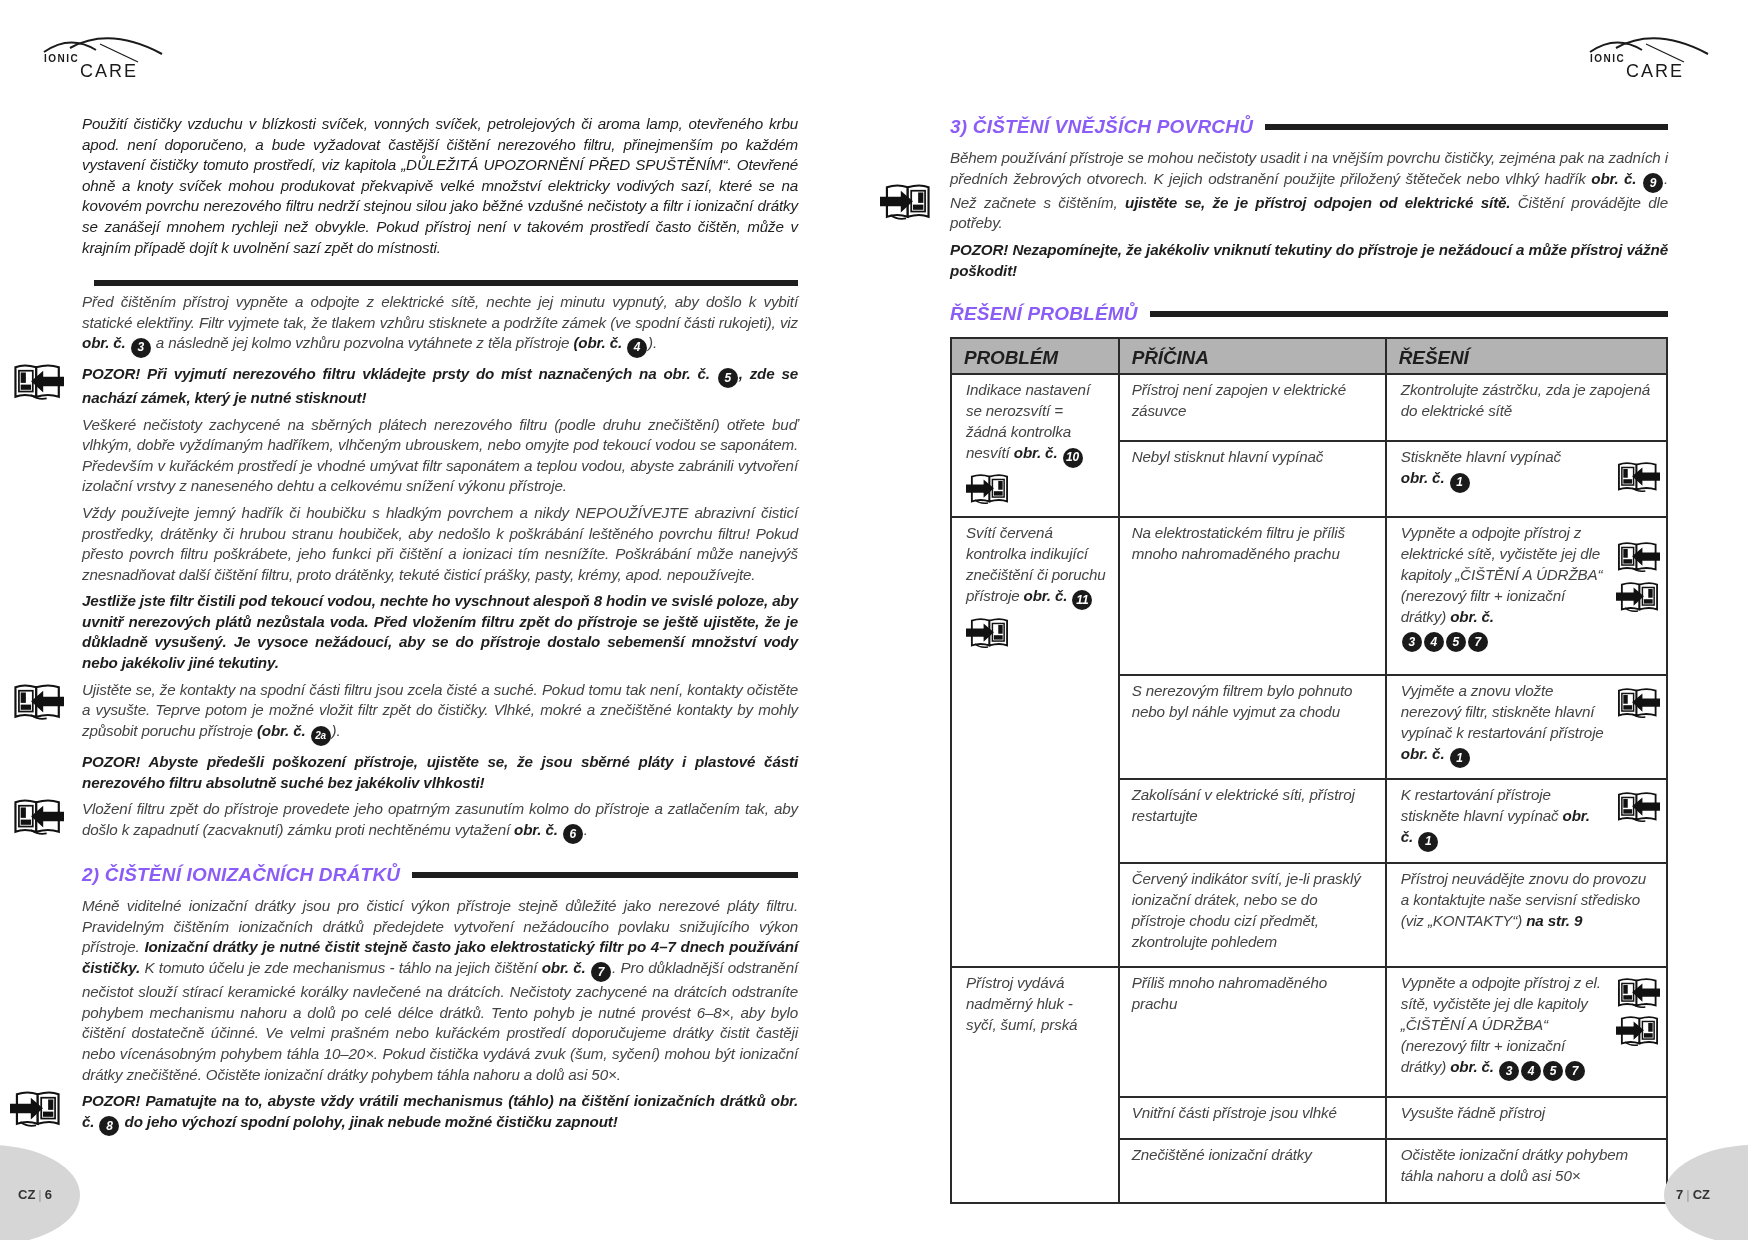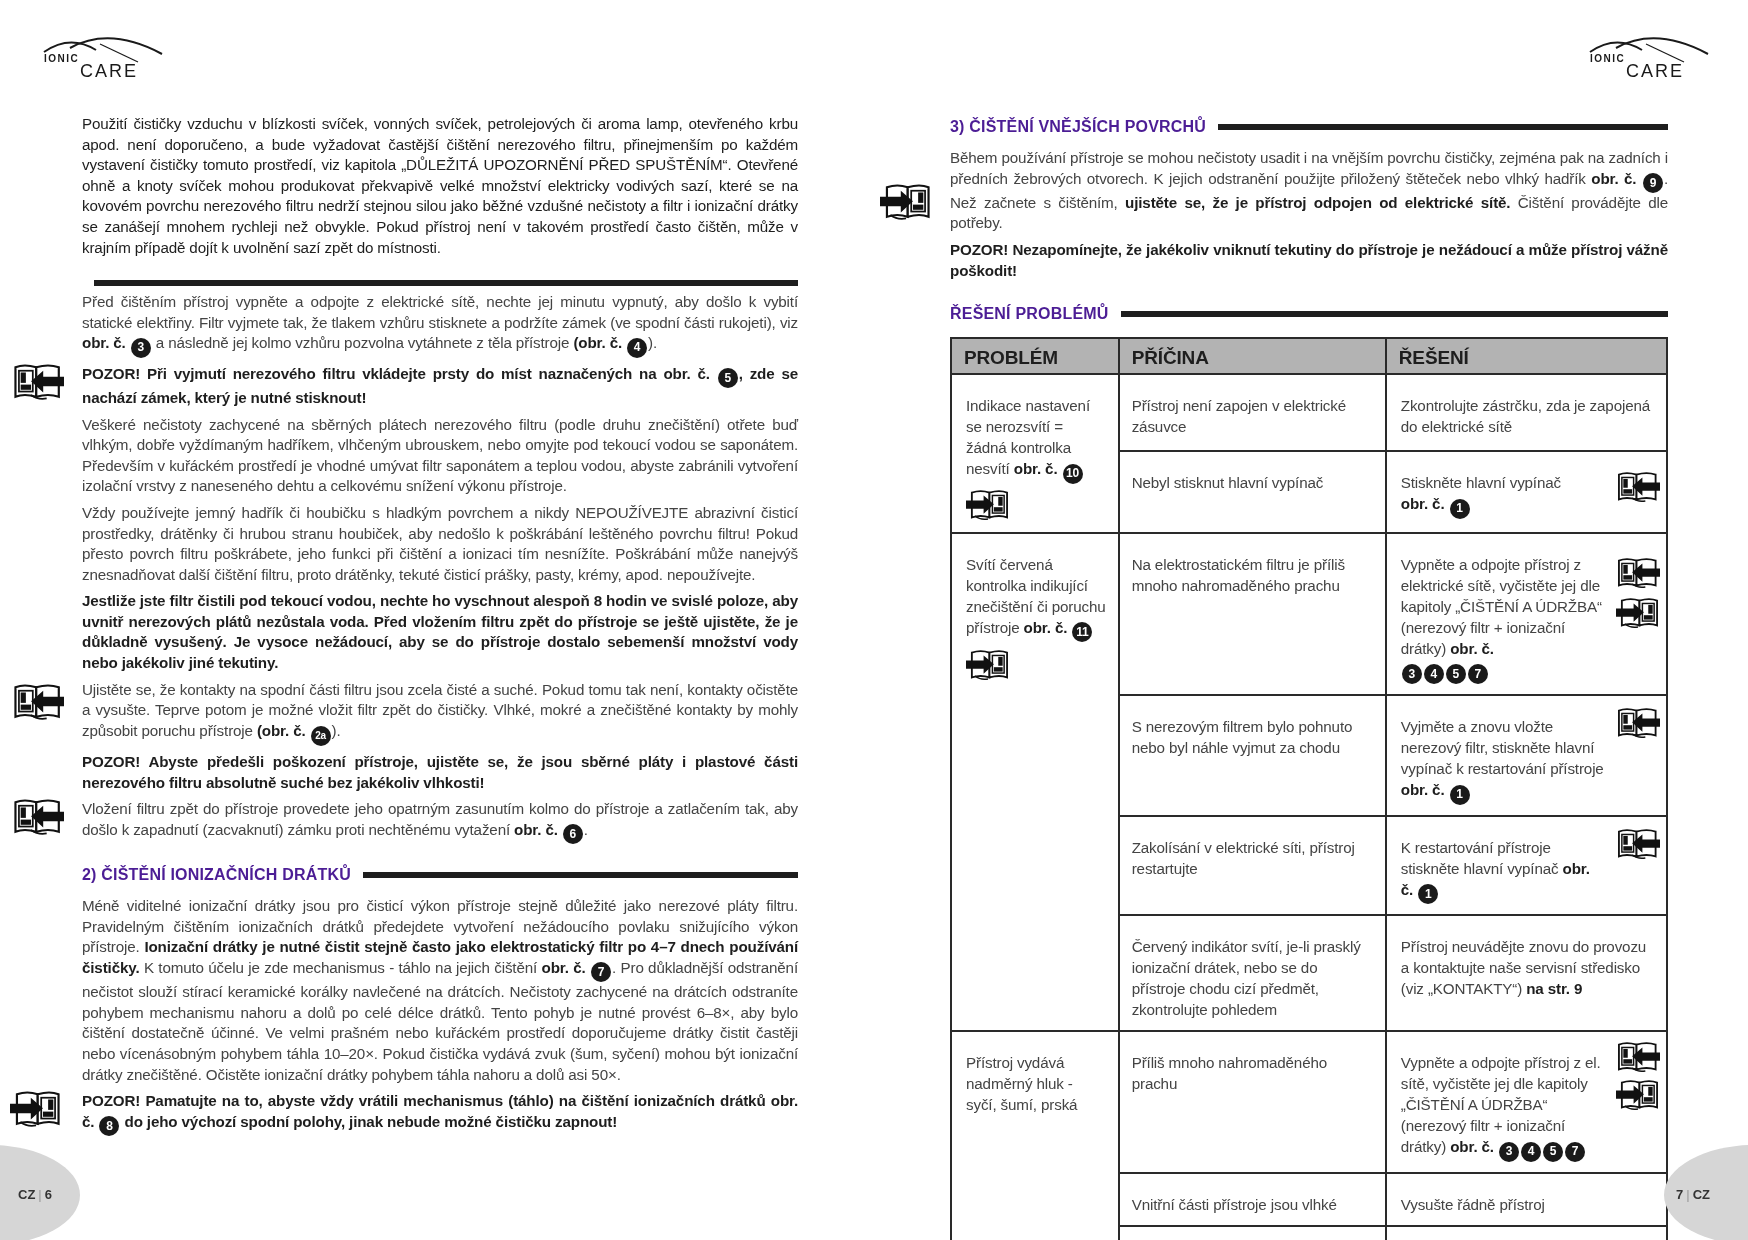--- a/index.html
+++ b/index.html
@@ -10,30 +10,30 @@
   .page-left { left: 0; width: 874px; }
   .page-right { left: 874px; width: 874px; }
 
   
   .logo { position: absolute; top: 30px; width: 140px; height: 50px; }
   .logo svg { width: 100%; height: 100%; }
   .page-left .logo { left: 40px; }
   .page-right .logo { left: 712px; }
 
   
-  .col { position: absolute; font-size: 15.2px; line-height: 20.6px; letter-spacing: -0.15px; }
+  .col { position: absolute; font-size: 15.2px; line-height: 20.6px; letter-spacing: -0.15px; font-style: italic; }
   .page-left .col { left: 82px; width: 716px; top: 114px; }
   .page-right .col { left: 76px; width: 718px; top: 112px; }
 
   p { margin-bottom: 6px; text-align: justify; color: #444; font-weight: 300; }
   p.dark { color: #1e1e1e; }
   b, .b { font-weight: bold; color: #1e1e1e; }
   p.bold { font-weight: bold; color: #1e1e1e; }
 
-  h2 { font-size: 16px; line-height: 30px; font-weight: bold; color: #4c1d95; display: flex; align-items: center; margin: 32px 0 6px 0; letter-spacing: 0.2px; white-space: nowrap; }
+  h2 { font-size: 19px; line-height: 30px; font-weight: bold; color: #8b5cf6; display: flex; align-items: center; margin: 32px 0 6px 0; letter-spacing: 0.2px; white-space: nowrap; }
   h2 .rule { flex: 1; height: 6px; background: #1e1e1e; margin-left: 12px; }
 
   .num { display: inline-flex; align-items: center; justify-content: center; width: 20px; height: 20px; border-radius: 50%; background: #1a1a1a; color: #fff; font-size: 12px; font-weight: bold; vertical-align: -3px; margin: 0 1px; }
   .num.sm { font-size: 10px; }
 
   .book-icon { position: absolute; width: 52px; height: 40px; }
   .book-icon svg { width: 100%; height: 100%; }
 
   .para-wrap { position: relative; }
 
@@ -42,21 +42,21 @@
   .page-left .footer-blob { left: -100px; top: 1145px; }
   .page-right .footer-blob { left: 790px; top: 1145px; }
   .footer-text { position: absolute; font-size: 13px; font-weight: bold; color: #333; top: 1187px; }
   .footer-text .sep { font-weight: normal; color: #999; margin: 0 3px; }
   .page-left .footer-text { left: 18px; }
   .page-right .footer-text { left: 802px; }
 
   
   table.trouble { border-collapse: collapse; width: 718px; margin-top: 8px; font-size: 15.2px; line-height: 21px; font-weight: 300; color: #444; }
   table.trouble th { background: #b3b3b3; color: #1e1e1e; font-weight: bold; font-size: 19px; text-align: left; padding: 6px 12px 4px 12px; border: 2.5px solid #2a2a2a; height: 36px; }
-  table.trouble td { border: 2.5px solid #2a2a2a; vertical-align: top; padding: 20px 12px 10px 14px; position: relative; }
+  table.trouble td { border: 2.5px solid #2a2a2a; vertical-align: top; padding: 4px 12px 10px 14px; position: relative; }
   table.trouble td.cause { padding-left: 12px; }
   .col-problem { width: 168px; }
   .col-cause { width: 268px; }
   .col-solution { width: 282px; margin-left: 20px; }
   .cell-icon { position: absolute; width: 44px; height: 34px; }
   .cell-icon svg { width: 100%; height: 100%; }
   .sol-text { padding-right: 50px; }
 </style>
 </head>
 <body>

